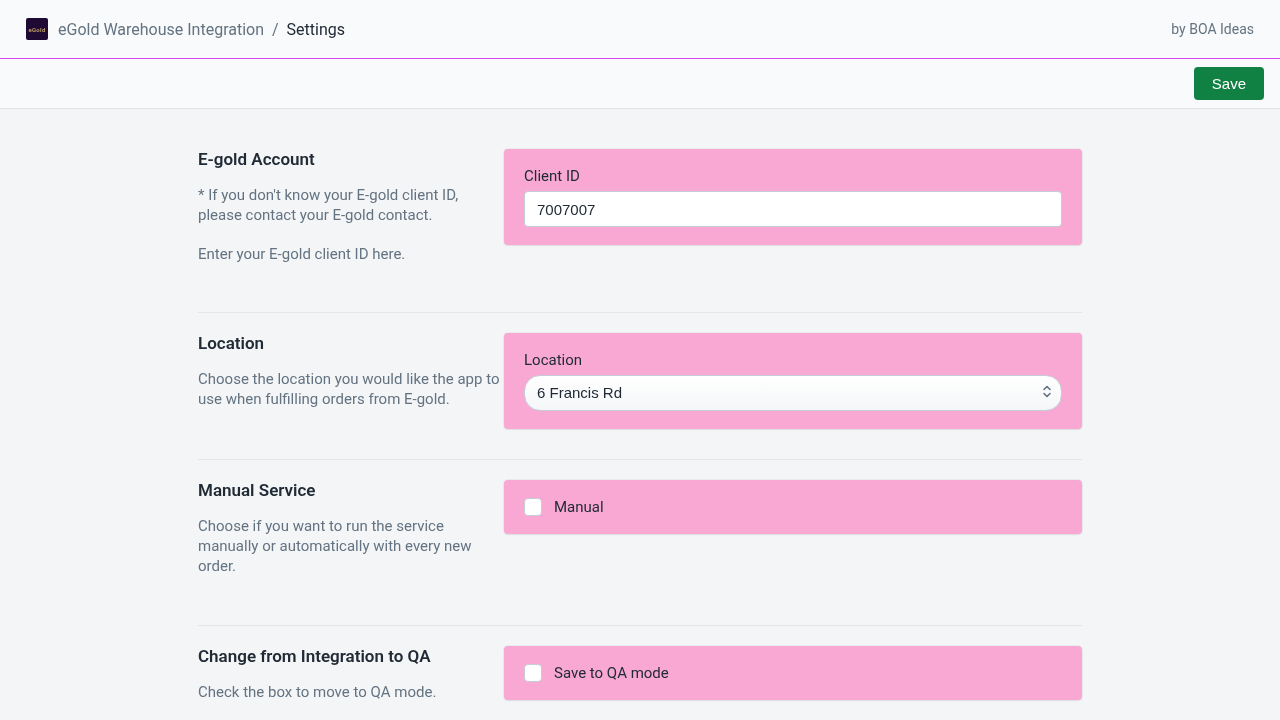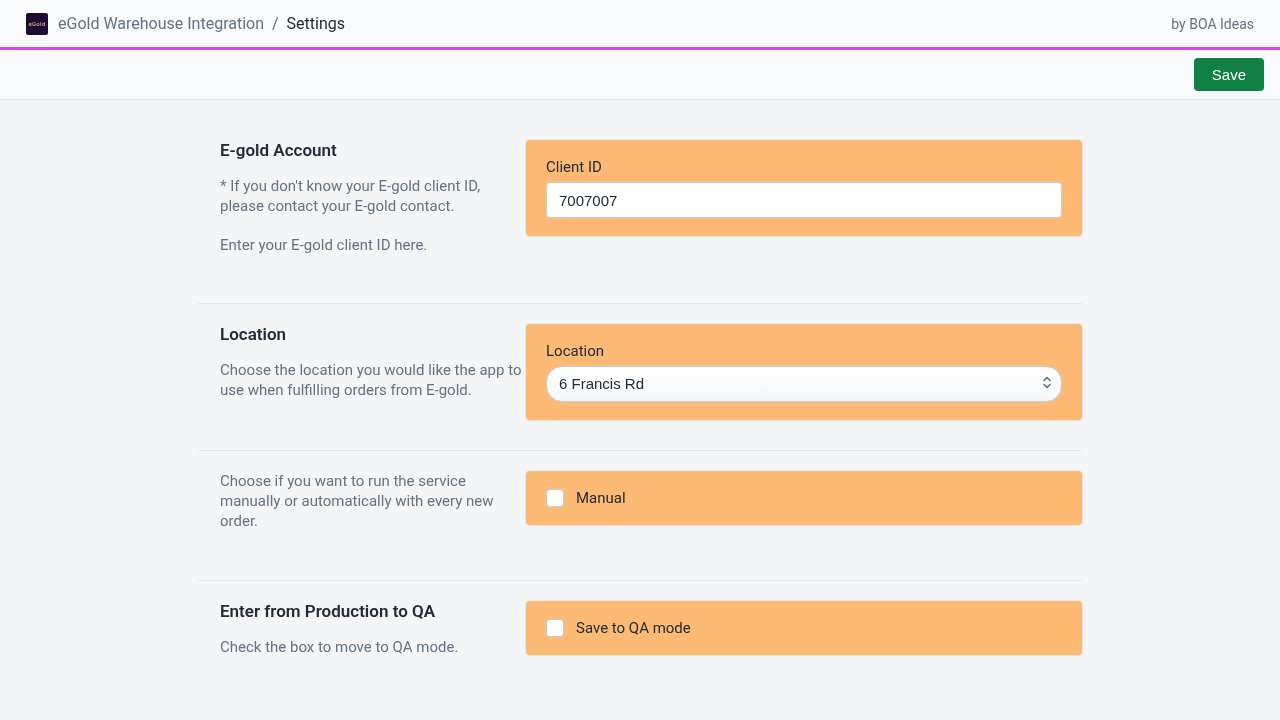--- a/index.html
+++ b/index.html
@@ -7,23 +7,23 @@
     width: 1280px;
     height: 720px;
     font-family: -apple-system, BlinkMacSystemFont, "Segoe UI", Roboto, Helvetica, Arial, sans-serif;
     background: #f4f5f7;
     color: #212b36;
     overflow: hidden;
   }
 
   
   .topbar {
-    height: 50px;
+    height: 59px;
     background: #f9fafb;
-    border-bottom: 3px solid #d946ef;
+    border-bottom: 1px solid #d946ef;
     display: flex;
     align-items: center;
     padding: 4px 26px;
   }
   .logo {
     width: 22px;
     height: 22px;
     background: #1f0a33;
     border-radius: 2px;
     margin-right: 10px;
@@ -76,39 +76,38 @@
     padding-top: 20px;
   }
   .section {
     display: flex;
     padding: 20px 0 30px 0;
     border-bottom: 1px solid #e3e6e9;
   }
   .section:last-child { border-bottom:none; padding-bottom:60px;}
   .section-left {
     width: 306px;
-    margin-left: 22px;
   }
   .section-left h2 {
     font-size: 17px;
     font-weight: 600;
     color: #212b36;
     margin-bottom: 16px;
   }
   .section-left p {
     font-size: 15px;
     line-height: 1.35;
     color: #637381;
     margin-bottom: 18px;
   }
   .section-right {
     flex: 1;
   }
   .card {
-    background: #fdba74;
+    background: #f9a8d4;
     border-radius: 4px;
     padding: 18px 20px;
     box-shadow: 0 1px 2px rgba(0,0,0,0.06), 0 0 0 1px rgba(63,63,68,0.05);
   }
   .field-label {
     display:block;
     font-size: 15px;
     color: #212b36;
     margin-bottom: 6px;
   }
@@ -217,35 +216,36 @@
                 <path d="M2 5 L5 2 L8 5 M2 9 L5 12 L8 9" fill="none" stroke="#637381" stroke-width="1.6" stroke-linecap="round" stroke-linejoin="round"></path>
               </svg>
           </span>
         </div>
       </div>
     </div>
   </div>
 
   <div class="section">
     <div class="section-left">
+      <h2>Manual Service</h2>
       <p>Choose if you want to run the service manually or automatically with every new order.</p>
     </div>
     <div class="section-right">
       <div class="card">
         <div class="checkbox-row">
           <div class="checkbox"></div>
           <span class="checkbox-label">Manual</span>
         </div>
       </div>
     </div>
   </div>
 
   <div class="section">
     <div class="section-left">
-      <h2>Enter from Production to QA</h2>
+      <h2>Change from Integration to QA</h2>
       <p>Check the box to move to QA mode.</p>
     </div>
     <div class="section-right">
       <div class="card">
         <div class="checkbox-row">
           <div class="checkbox"></div>
           <span class="checkbox-label">Save to QA mode</span>
         </div>
       </div>
     </div>

